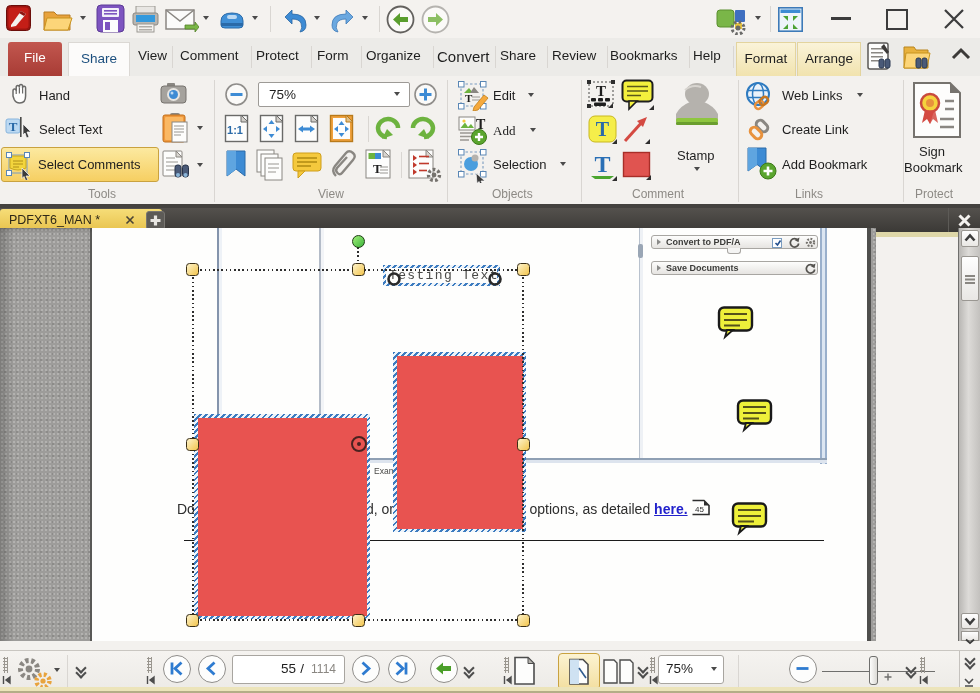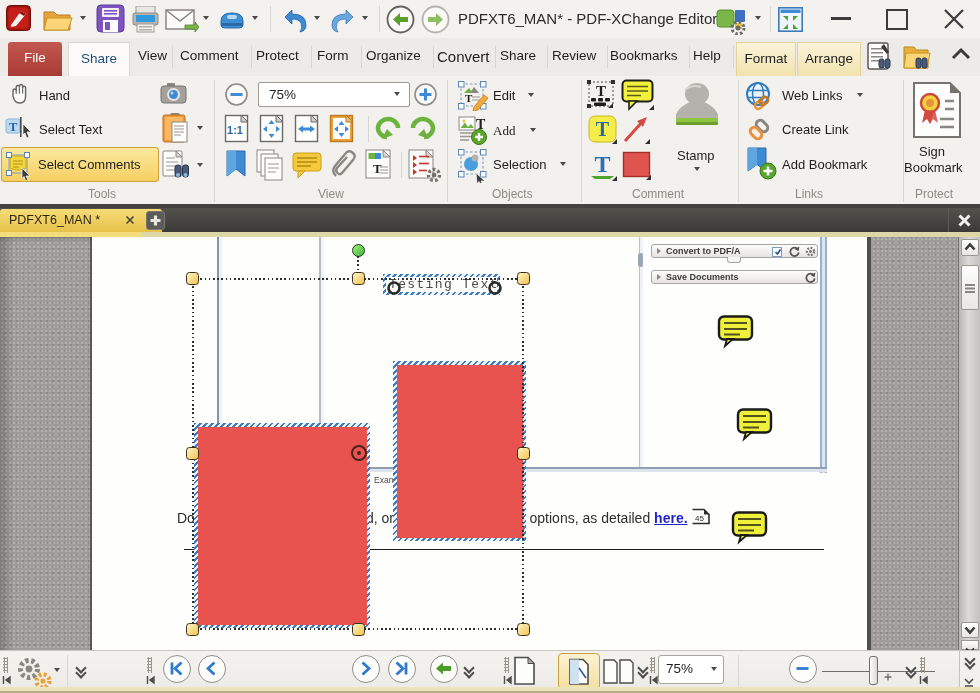--- a/index.html
+++ b/index.html
@@ -83,21 +83,20 @@
   <div class="vsep" style="left:379px;top:6px;height:26px;"></div>
 
   <svg class="abs" style="left:386px;top:5px" width="29" height="29">
         <circle cx="14.5" cy="14.5" r="13" fill="#fbfaf8" stroke="#63615e" stroke-width="1.8"></circle>
         <path d="M7 14.5 L14 8 L14 12 L22 12 L22 17 L14 17 L14 21 Z" fill="#5a9e2e"></path>
       </svg>
   <svg class="abs" style="left:421px;top:5px" width="29" height="29">
         <circle cx="14.5" cy="14.5" r="13" fill="#fbfaf8" stroke="#b5b3af" stroke-width="1.8"></circle>
         <path d="M22 14.5 L15 8 L15 12 L7 12 L7 17 L15 17 L15 21 Z" fill="#8cbf63"></path>
       </svg>
-  <div class="abs" style="left:458px;top:10px;font-size:15px;color:#2c2c2c;">PDFXT6_MAN* - PDF-XChange Editor</div>
 
   <svg class="abs" style="left:716px;top:7px" width="34" height="28">
         <rect x="1" y="3" width="17" height="17" rx="3" fill="#7ab648" stroke="#5a8f2e"></rect>
         <rect x="19" y="3" width="10" height="12" rx="1" fill="#3f6fc0"></rect>
         <rect x="19" y="16" width="7" height="6" fill="#e8c43d"></rect>
         <circle cx="22" cy="21" r="6" fill="none" stroke="#6a6a68" stroke-width="3" stroke-dasharray="2.5 2.2"></circle>
         <circle cx="22" cy="21" r="2.5" fill="#6a6a68"></circle>
       </svg>
   <div class="caret" style="left:755px;top:16px"></div>
   <div class="vsep" style="left:770px;top:6px;height:26px;"></div>
@@ -469,21 +468,21 @@
         </svg>
   </div>
   <div class="abs" style="left:948px;top:0;width:1px;height:24px;background:#5d5b57;"></div>
   <svg class="abs" style="left:957px;top:5px" width="15" height="15">
         <path d="M2.5 2.5 L12.5 12.5 M12.5 2.5 L2.5 12.5" stroke="#f4f2ef" stroke-width="3"></path>
       </svg>
 </div>
 <div class="abs" style="left:0;top:232px;width:980px;height:5px;background:#ded7a8;"></div>
 <div class="abs" style="left:0;top:232px;width:142px;height:5px;background:#f3dc7e;"></div>
 
-<div id="docarea" class="abs" style="left:0;top:237px;width:980px;height:413px;background-color:#9d9c9a;background-image:radial-gradient(rgba(255,255,255,.22) 1px,transparent 1.2px),radial-gradient(rgba(50,50,50,.16) 1px,transparent 1.2px);background-size:4px 4px,6px 6px;background-position:0 0,2px 3px;">
+<div id="docarea" class="abs" style="left:0;top:228px;width:876px;height:413px;background-color:#9d9c9a;background-image:radial-gradient(rgba(255,255,255,.22) 1px,transparent 1.2px),radial-gradient(rgba(50,50,50,.16) 1px,transparent 1.2px);background-size:4px 4px,6px 6px;background-position:0 0,2px 3px;">
   <div class="abs" style="left:0;top:0;width:14px;height:413px;background:linear-gradient(90deg,rgba(40,40,38,.28),rgba(40,40,38,0));z-index:1;"></div>
   <div class="abs" style="left:0;top:0;width:92px;height:5px;background:linear-gradient(rgba(40,40,38,.25),rgba(40,40,38,0));z-index:1;"></div>
 
   <div class="abs" style="left:92px;top:0;width:776px;height:413px;background:#fefefd;"></div>
   <div class="abs" style="left:89.5px;top:0;width:2.5px;height:413px;background:#595957;"></div>
   <div class="abs" style="left:867px;top:0;width:3.5px;height:413px;background:#4f4f4d;"></div>
 
   <div class="abs" style="left:217px;top:0;width:5px;height:186px;background:linear-gradient(90deg,#8494ac 0 2px,#eef2f7 2px 5px);"></div>
   <div class="abs" style="left:319px;top:0;width:5px;height:186px;background:linear-gradient(90deg,#b4bcc8 0 2px,#f2f4f7 2px 5px);"></div>
   <div class="abs" style="left:639px;top:0;width:4px;height:230px;background:linear-gradient(90deg,#b9c2ce 0 1.5px,#eef1f5 1.5px 4px);"></div>
@@ -619,20 +618,25 @@
   <svg class="abs" style="left:146px;top:24px" width="10" height="10">
         <path d="M1.5 1 L1.5 9 M8 2 L4 5 L8 8 Z" stroke="#4d4d4d" fill="#4d4d4d" stroke-width="1.4"></path>
       </svg>
   <div class="circbtn" style="left:163px;top:4px;"><svg width="25" height="25">
           <path d="M8 6.5 L8 18.5" stroke="#2e7bd0" stroke-width="2.8"></path>
           <path d="M17.5 6.5 L11 12.5 L17.5 18.5" fill="none" stroke="#2e7bd0" stroke-width="2.8"></path>
         </svg></div>
   <div class="circbtn" style="left:198px;top:4px;"><svg width="25" height="25">
           <path d="M15.5 6.5 L9 12.5 L15.5 18.5" fill="none" stroke="#2e7bd0" stroke-width="2.8"></path>
         </svg></div>
+  <div class="abs" style="left:232px;top:4px;width:113px;height:29px;background:#fff;border:1px solid #a8a5a0;border-radius:3px;box-sizing:border-box;">
+    <span style="position:absolute;right:48px;top:5px;font-size:13.5px;color:#1e1e1e;">55</span>
+    <span style="position:absolute;right:40px;top:5px;font-size:13.5px;color:#1e1e1e;">/</span>
+    <span style="position:absolute;right:8px;top:6px;font-size:12px;color:#8a8782;">1114</span>
+  </div>
   <div class="circbtn" style="left:352px;top:4px;"><svg width="25" height="25">
           <path d="M9.5 6.5 L16 12.5 L9.5 18.5" fill="none" stroke="#2e7bd0" stroke-width="2.8"></path>
         </svg></div>
   <div class="circbtn" style="left:388px;top:4px;"><svg width="25" height="25">
           <path d="M17 6.5 L17 18.5" stroke="#2e7bd0" stroke-width="2.8"></path>
           <path d="M7.5 6.5 L14 12.5 L7.5 18.5" fill="none" stroke="#2e7bd0" stroke-width="2.8"></path>
         </svg></div>
   <div class="circbtn" style="left:430px;top:4px;"><svg width="25" height="25">
           <path d="M5 12.5 L12 6.5 L12 10 L20 10 L20 15 L12 15 L12 18.5 Z" fill="#4a9e28"></path>
         </svg></div>

